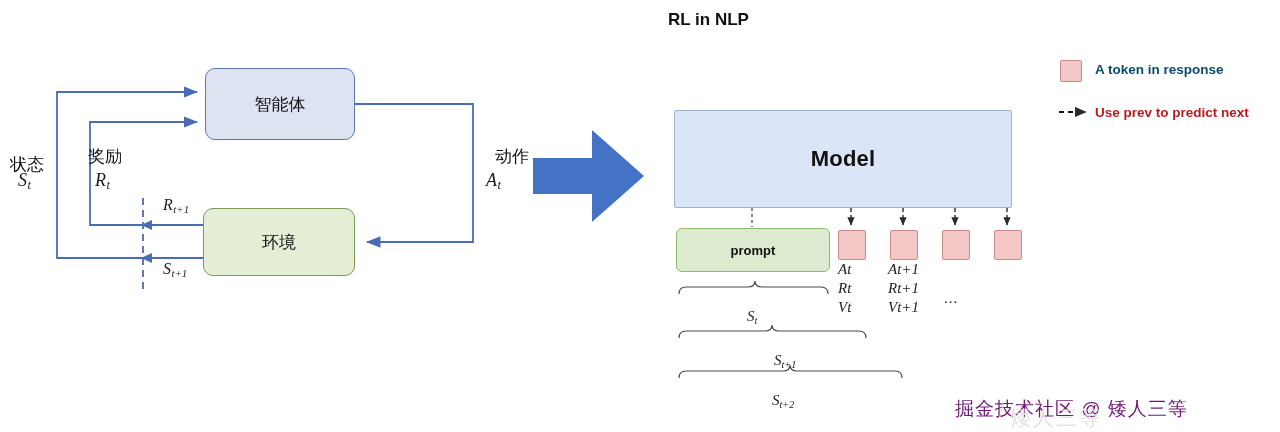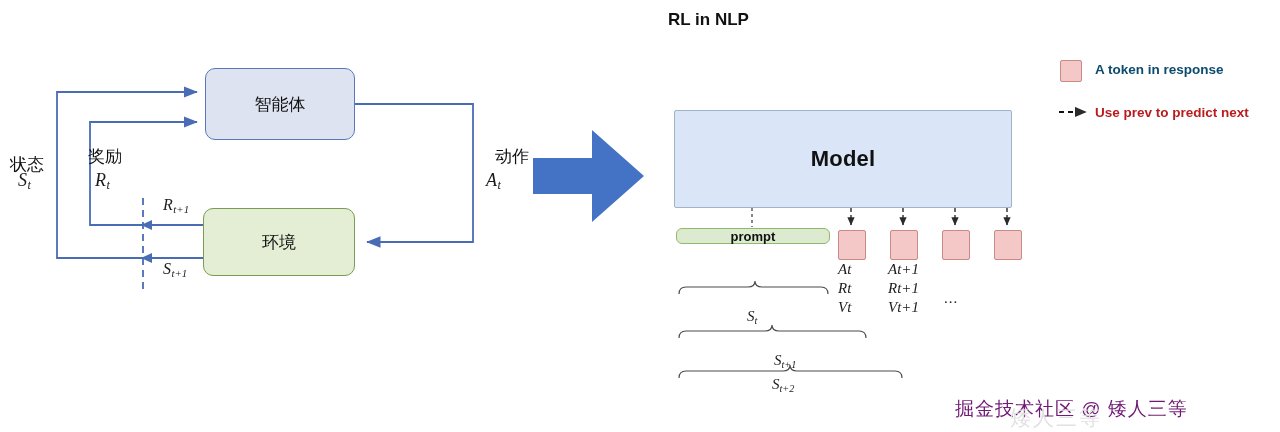--- a/index.html
+++ b/index.html
@@ -22,21 +22,21 @@
     left:203px;top:208px;width:152px;height:68px;
     background:#e3eed4;border:1.6px solid #7c9b55;border-radius:10px;
     font-size:17px;color:#1b1b1b;
   }
   .model-box{
     left:674px;top:110px;width:338px;height:98px;
     background:#dbe5f8;border:1.2px solid #9fb4cc;border-radius:2px;
     font-size:22px;font-weight:bold;color:#111;letter-spacing:.2px;
   }
   .prompt-box{
-    left:676px;top:228px;width:154px;height:16px;
+    left:676px;top:228px;width:154px;height:44px;
     background:#dcebcf;border:1.2px solid #8fba6e;border-radius:6px;
     font-size:13px;font-weight:bold;color:#111;
   }
   .token{
     position:absolute;width:26px;height:28px;top:230px;
     background:#f4c8c6;border:1.2px solid #c98a88;border-radius:2px;
   }
 
   
   .lbl{position:absolute;white-space:nowrap;}
@@ -58,21 +58,21 @@
   
   .tok-col{position:absolute;font-family:"Liberation Serif","DejaVu Serif",serif;font-style:italic;font-size:15px;line-height:19px;color:#1c1c1c;text-align:left;}
   #tokcol-0{left:838px;top:260px;}
   #tokcol-1{left:888px;top:260px;font-style:italic;}
   #tokcol-ellipsis{left:944px;top:289px;font-style:normal;font-size:15px;letter-spacing:1px;color:#222;}
 
   
   .brace-lbl{position:absolute;font-family:"Liberation Serif","DejaVu Serif",serif;font-style:italic;font-size:15px;color:#1c1c1c;}
   #brace-lbl-0{left:747px;top:308px;}
   #brace-lbl-1{left:774px;top:352px;}
-  #brace-lbl-2{left:772px;top:376px;}
+  #brace-lbl-2{left:772px;top:392px;}
 
   
   .legend-swatch{position:absolute;left:1060px;top:60px;width:20px;height:20px;
     background:#f4c8c6;border:1.2px solid #c98a88;border-radius:2px;}
   #legend-text-0{position:absolute;left:1095px;top:62px;font-size:13.5px;font-weight:bold;color:#0c4a6e;}
   #legend-text-1{position:absolute;left:1095px;top:105px;font-size:13.5px;font-weight:bold;color:#b91c1c;}
 
   
   .watermark{position:absolute;left:955px;top:396px;font-size:19px;color:#701a75;
     font-family:"Liberation Sans","DejaVu Sans",sans-serif;white-space:nowrap;letter-spacing:1px;}

